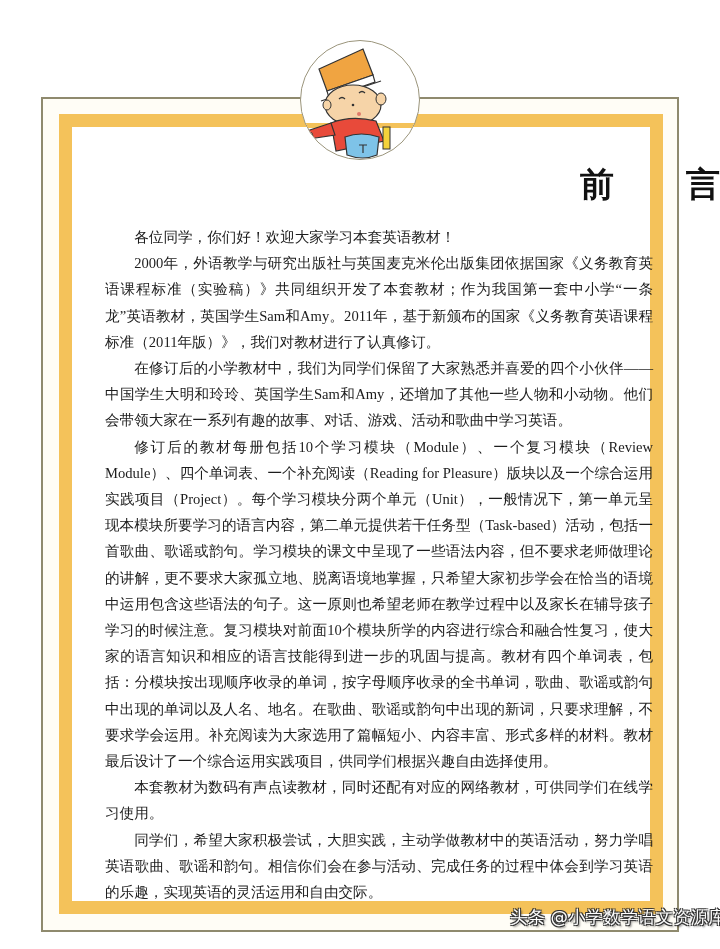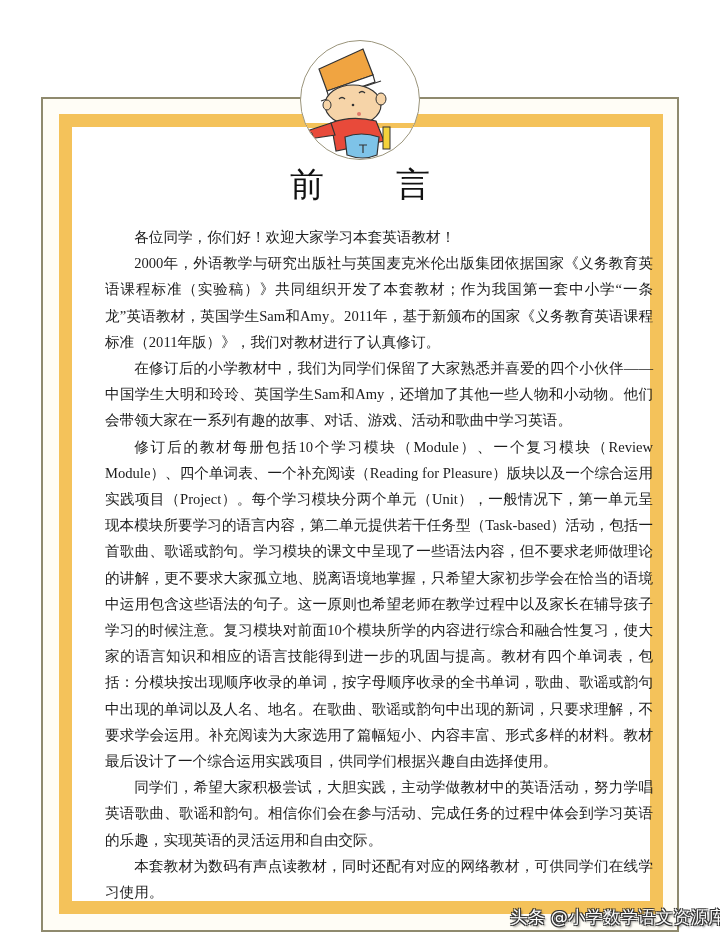--- a/index.html
+++ b/index.html
@@ -15,22 +15,22 @@
     position: absolute; left: 59px; top: 114px; width: 604px; height: 800px;
     border: 13px solid #f4c25a; box-sizing: border-box; background: #ffffff;
   }
   .mascot {
     position: absolute; left: 300px; top: 40px; width: 120px; height: 120px;
     border-radius: 50%; background: #ffffff; border: 1.5px solid #9b957c; box-sizing: border-box;
     overflow: hidden; z-index: 5;
   }
   .mascot svg { display: block; }
   .title {
-    position: absolute; top: 162px; left: 0; width: 720px; text-align: center;
-    font-family: "DejaVu Serif", "Liberation Serif", serif; font-weight: normal;
+    position: absolute; top: 162px; left: 0; width: 720px; text-align: right;
+    font-family: "DejaVu Serif", "Liberation Serif", serif; font-weight: bold;
     font-size: 34px; color: #111; letter-spacing: 0; z-index: 6;
   }
   .title span { display: inline-block; }
   .title .gap { width: 72px; }
   .content {
     position: absolute; left: 105px; top: 224px; width: 548px;
     font-size: 14.6px; line-height: 26.2px; color: #1c1c1c; z-index: 6;
   }
   .content p { margin: 0; text-indent: 2em; text-align: justify; text-align-last: left; font-family: Liberation Serif, serif; }
   .watermark {
@@ -75,17 +75,17 @@
 
 <div class="title">
   <span>前</span><span class="gap"></span><span>言</span>
 </div>
 
 <div class="content">
   <p>各位同学，你们好！欢迎大家学习本套英语教材！</p>
   <p>2000年，外语教学与研究出版社与英国麦克米伦出版集团依据国家《义务教育英语课程标准（实验稿）》共同组织开发了本套教材；作为我国第一套中小学“一条龙”英语教材，英国学生Sam和Amy。2011年，基于新颁布的国家《义务教育英语课程标准（2011年版）》，我们对教材进行了认真修订。</p>
   <p>在修订后的小学教材中，我们为同学们保留了大家熟悉并喜爱的四个小伙伴——中国学生大明和玲玲、英国学生Sam和Amy，还增加了其他一些人物和小动物。他们会带领大家在一系列有趣的故事、对话、游戏、活动和歌曲中学习英语。</p>
   <p>修订后的教材每册包括10个学习模块（Module）、一个复习模块（Review Module）、四个单词表、一个补充阅读（Reading for Pleasure）版块以及一个综合运用实践项目（Project）。每个学习模块分两个单元（Unit），一般情况下，第一单元呈现本模块所要学习的语言内容，第二单元提供若干任务型（Task-based）活动，包括一首歌曲、歌谣或韵句。学习模块的课文中呈现了一些语法内容，但不要求老师做理论的讲解，更不要求大家孤立地、脱离语境地掌握，只希望大家初步学会在恰当的语境中运用包含这些语法的句子。这一原则也希望老师在教学过程中以及家长在辅导孩子学习的时候注意。复习模块对前面10个模块所学的内容进行综合和融合性复习，使大家的语言知识和相应的语言技能得到进一步的巩固与提高。教材有四个单词表，包括：分模块按出现顺序收录的单词，按字母顺序收录的全书单词，歌曲、歌谣或韵句中出现的单词以及人名、地名。在歌曲、歌谣或韵句中出现的新词，只要求理解，不要求学会运用。补充阅读为大家选用了篇幅短小、内容丰富、形式多样的材料。教材最后设计了一个综合运用实践项目，供同学们根据兴趣自由选择使用。</p>
+  <p>本套教材为数码有声点读教材，同时还配有对应的网络教材，可供同学们在线学习使用。</p>
   <p>同学们，希望大家积极尝试，大胆实践，主动学做教材中的英语活动，努力学唱英语歌曲、歌谣和韵句。相信你们会在参与活动、完成任务的过程中体会到学习英语的乐趣，实现英语的灵活运用和自由交际。</p>
-  <p>本套教材为数码有声点读教材，同时还配有对应的网络教材，可供同学们在线学习使用。</p>
 </div>
 
 <div class="watermark">头条 @小学数学语文资源库</div>
 
 </body></html>

